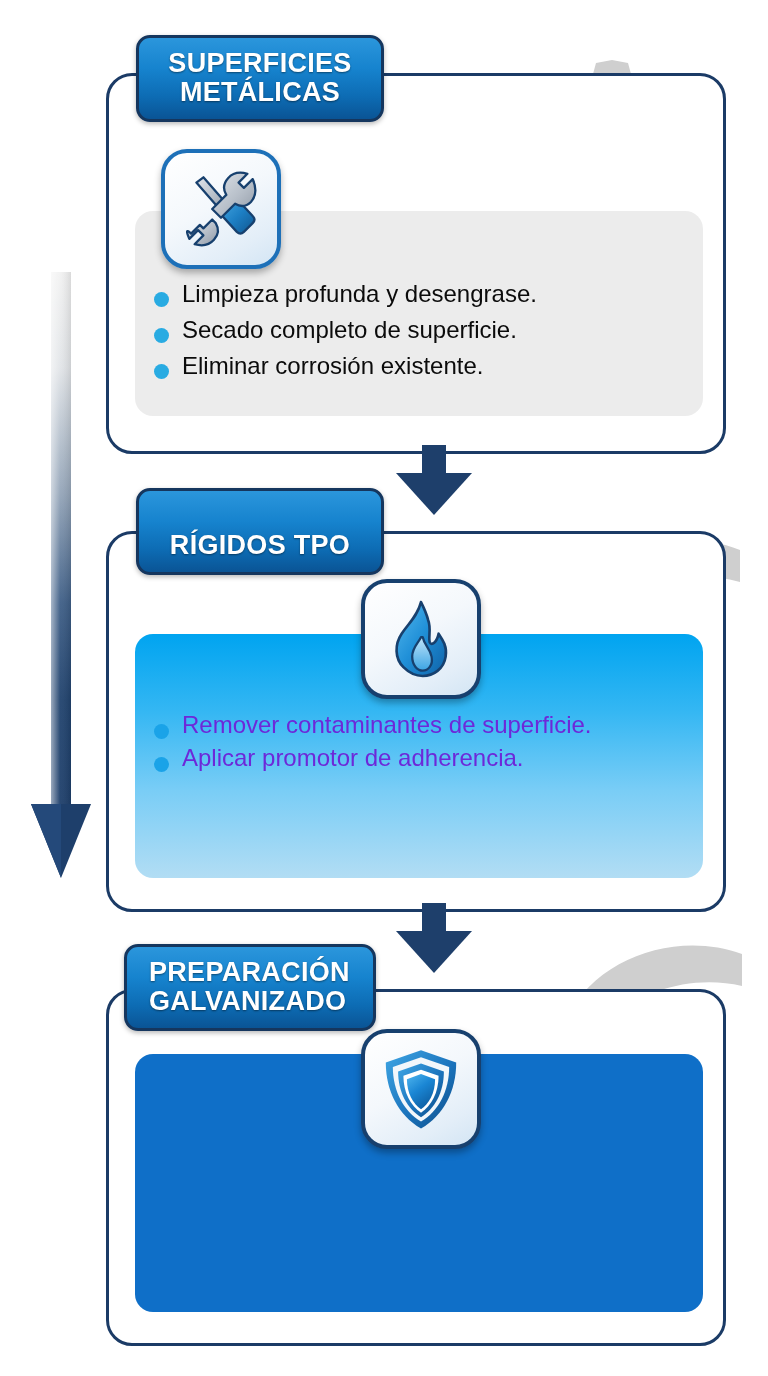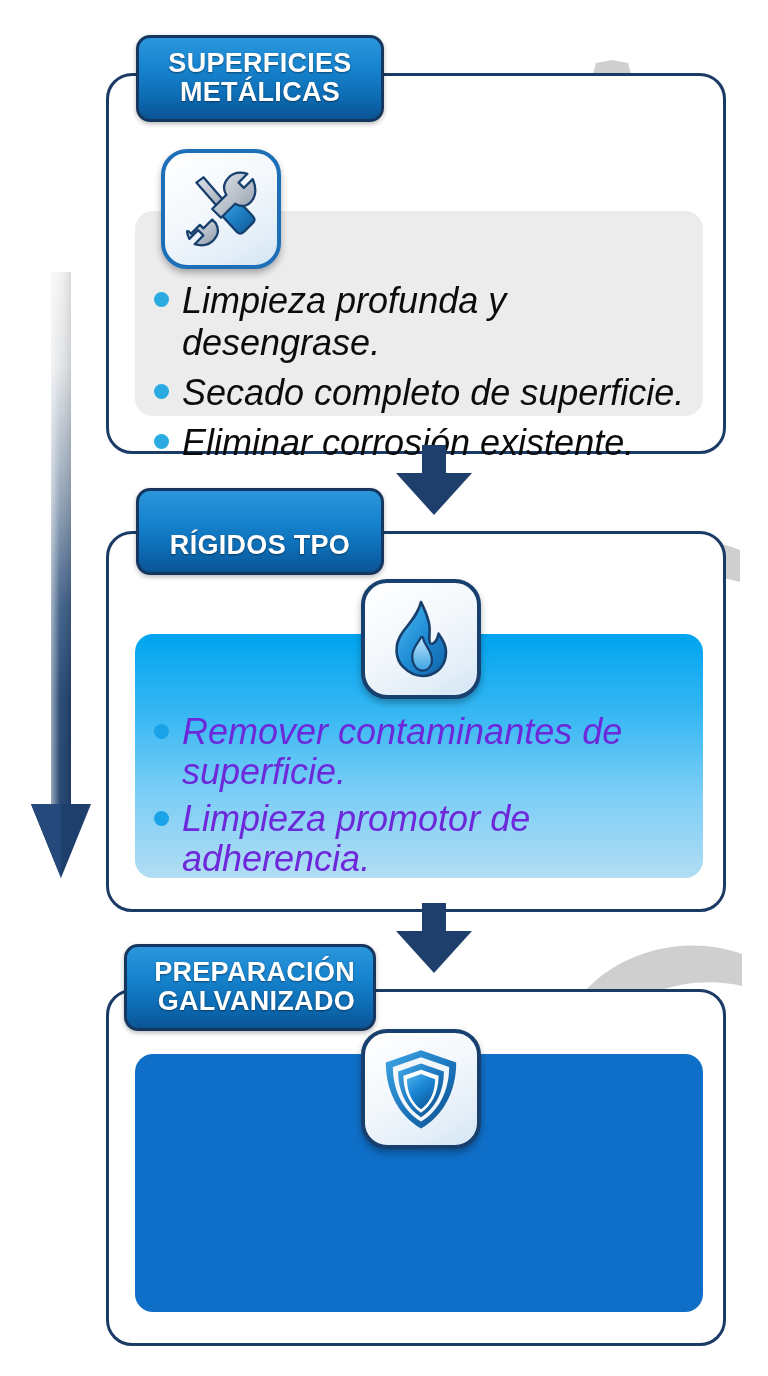--- a/index.html
+++ b/index.html
@@ -49,21 +49,21 @@
     color:#ffffff;
     font-weight:bold;
     letter-spacing:0.3px;
     line-height:1.08;
     text-shadow:0 1px 2px rgba(0,0,0,0.45);
     padding:11px 18px 12px 18px;
     box-shadow:0 2px 5px rgba(0,0,0,0.28);
   }
   #badge-1{left:136px;top:35px;width:248px;font-size:27px;text-align:center;}
   #badge-2{left:136px;top:488px;width:248px;font-size:27px;text-align:center;}
-  #badge-3{left:124px;top:944px;width:252px;font-size:27px;text-align:right;padding-left:22px;}
+  #badge-3{left:124px;top:944px;width:252px;font-size:27px;text-align:left;padding-left:22px;}
 
   
   .panel{
     position:absolute;
     border-radius:18px;
     z-index:2;
   }
   #panel-1{
     left:26px;top:135px;width:568px;height:205px;
     background:#ececec;
@@ -96,23 +96,22 @@
   
   .bullets{
     position:absolute;
     z-index:3;
     list-style:none;
   }
   .bullets li{
     position:relative;
     padding-left:30px;
     margin-bottom:8px;
-    font-size:36px;
+    font-size:24px;
     line-height:1.17;
-    font-style:italic;
   }
   .bullets li:last-child{margin-bottom:0;}
   .bullets li::before{
     content:"";
     position:absolute;
     left:2px;top:12px;
     width:15px;height:15px;
     border-radius:50%;
     background:var(--dot,#29abe2);
   }
@@ -253,21 +252,21 @@
           <stop offset="100%" stop-color="#3ba4e3"></stop>
         </linearGradient>
       </defs>
       <path d="M50 8 C46 24 36 32 28 44 C20 56 20 72 30 82 C38 90 46 92 52 92 C64 92 76 84 78 70 C80 58 74 50 70 44 C68 54 62 58 60 54 C58 48 62 38 58 28 C56 20 52 12 50 8 Z" fill="url(#flameGrad)" stroke="#17406e" stroke-width="3" stroke-linejoin="round"></path>
       <path d="M50 48 C46 56 40 60 40 70 C40 80 46 86 52 86 C58 86 64 80 62 70 C60 60 54 58 52 48 Z" fill="url(#flameInner)" stroke="#17406e" stroke-width="2.6" stroke-linejoin="round"></path>
     </svg>
   </div>
 
   <ul class="bullets" id="list-2">
     <li>Remover contaminantes de superficie.</li>
-    <li>Limpieza promotor de adherencia.</li>
+    <li>Aplicar promotor de adherencia.</li>
   </ul>
 
   <svg class="connector" id="conn-2" viewBox="0 0 90 72">
     <rect x="33" y="0" width="24" height="30" fill="#1e3f6b"></rect>
     <polygon points="45,70 7,28 83,28" fill="#1e3f6b"></polygon>
   </svg>
 
   <div class="card" id="card-3">
     <div class="card-clip"></div>
     <div class="panel" id="panel-3"></div>

